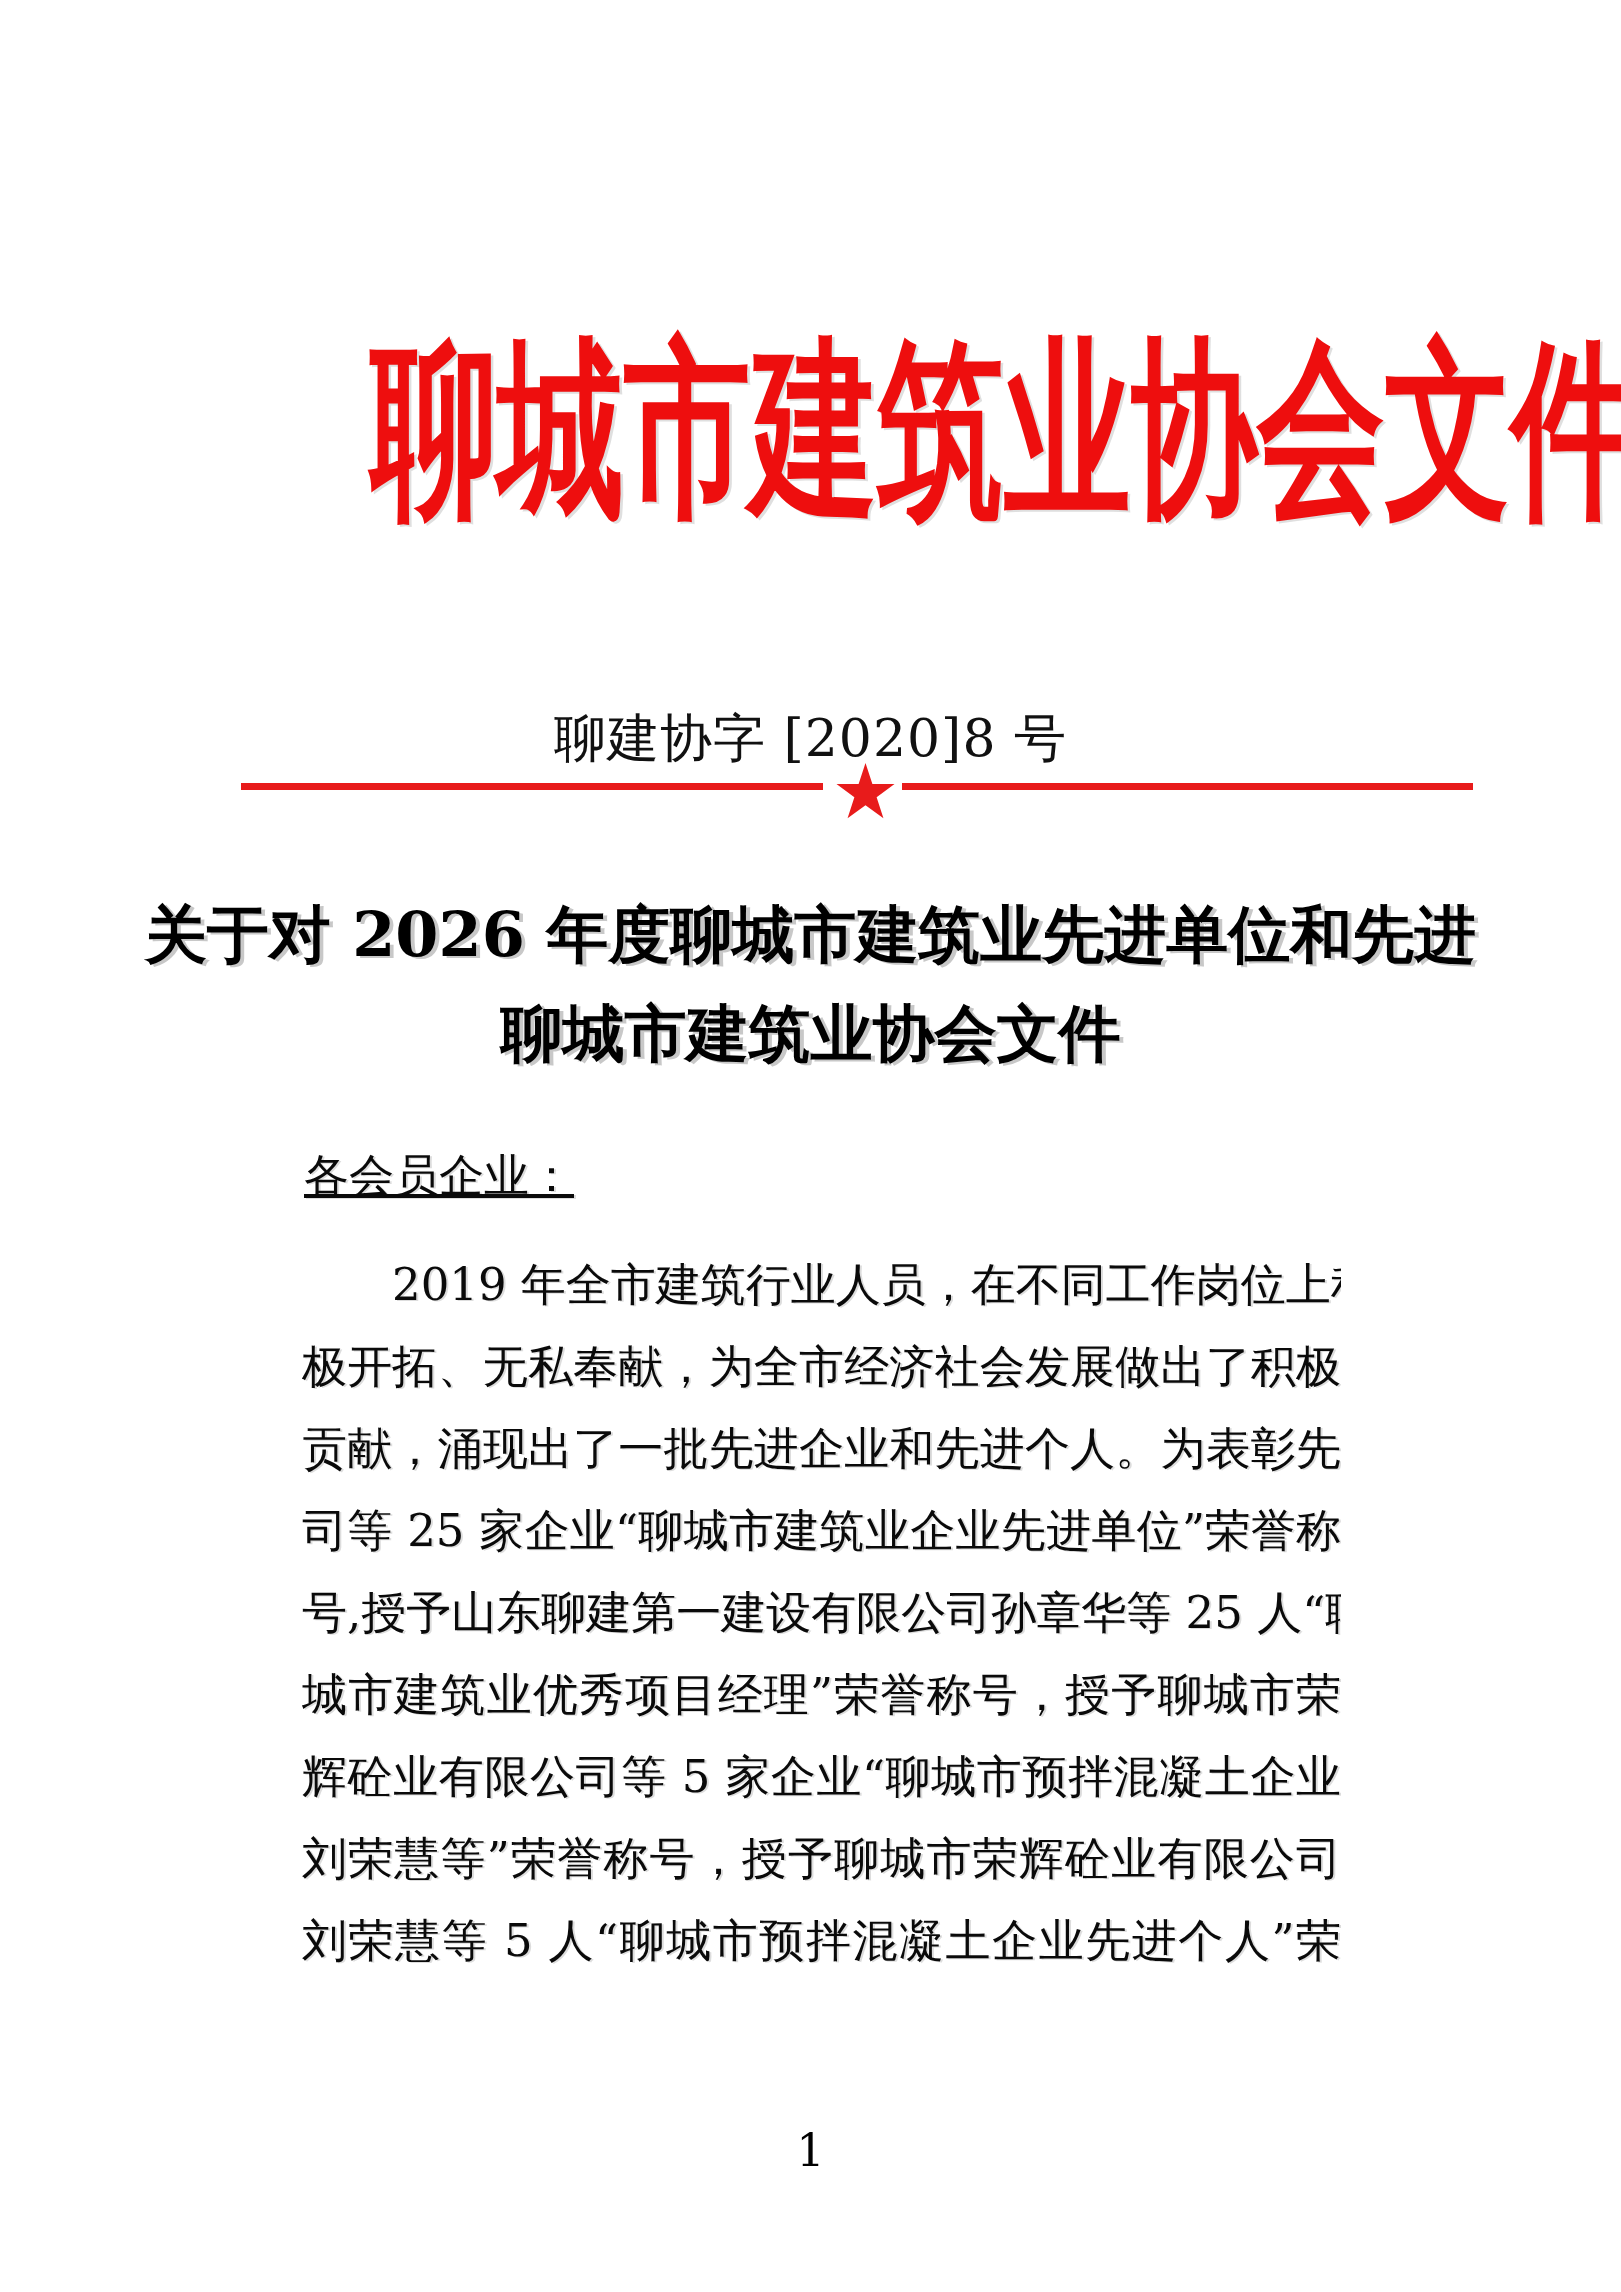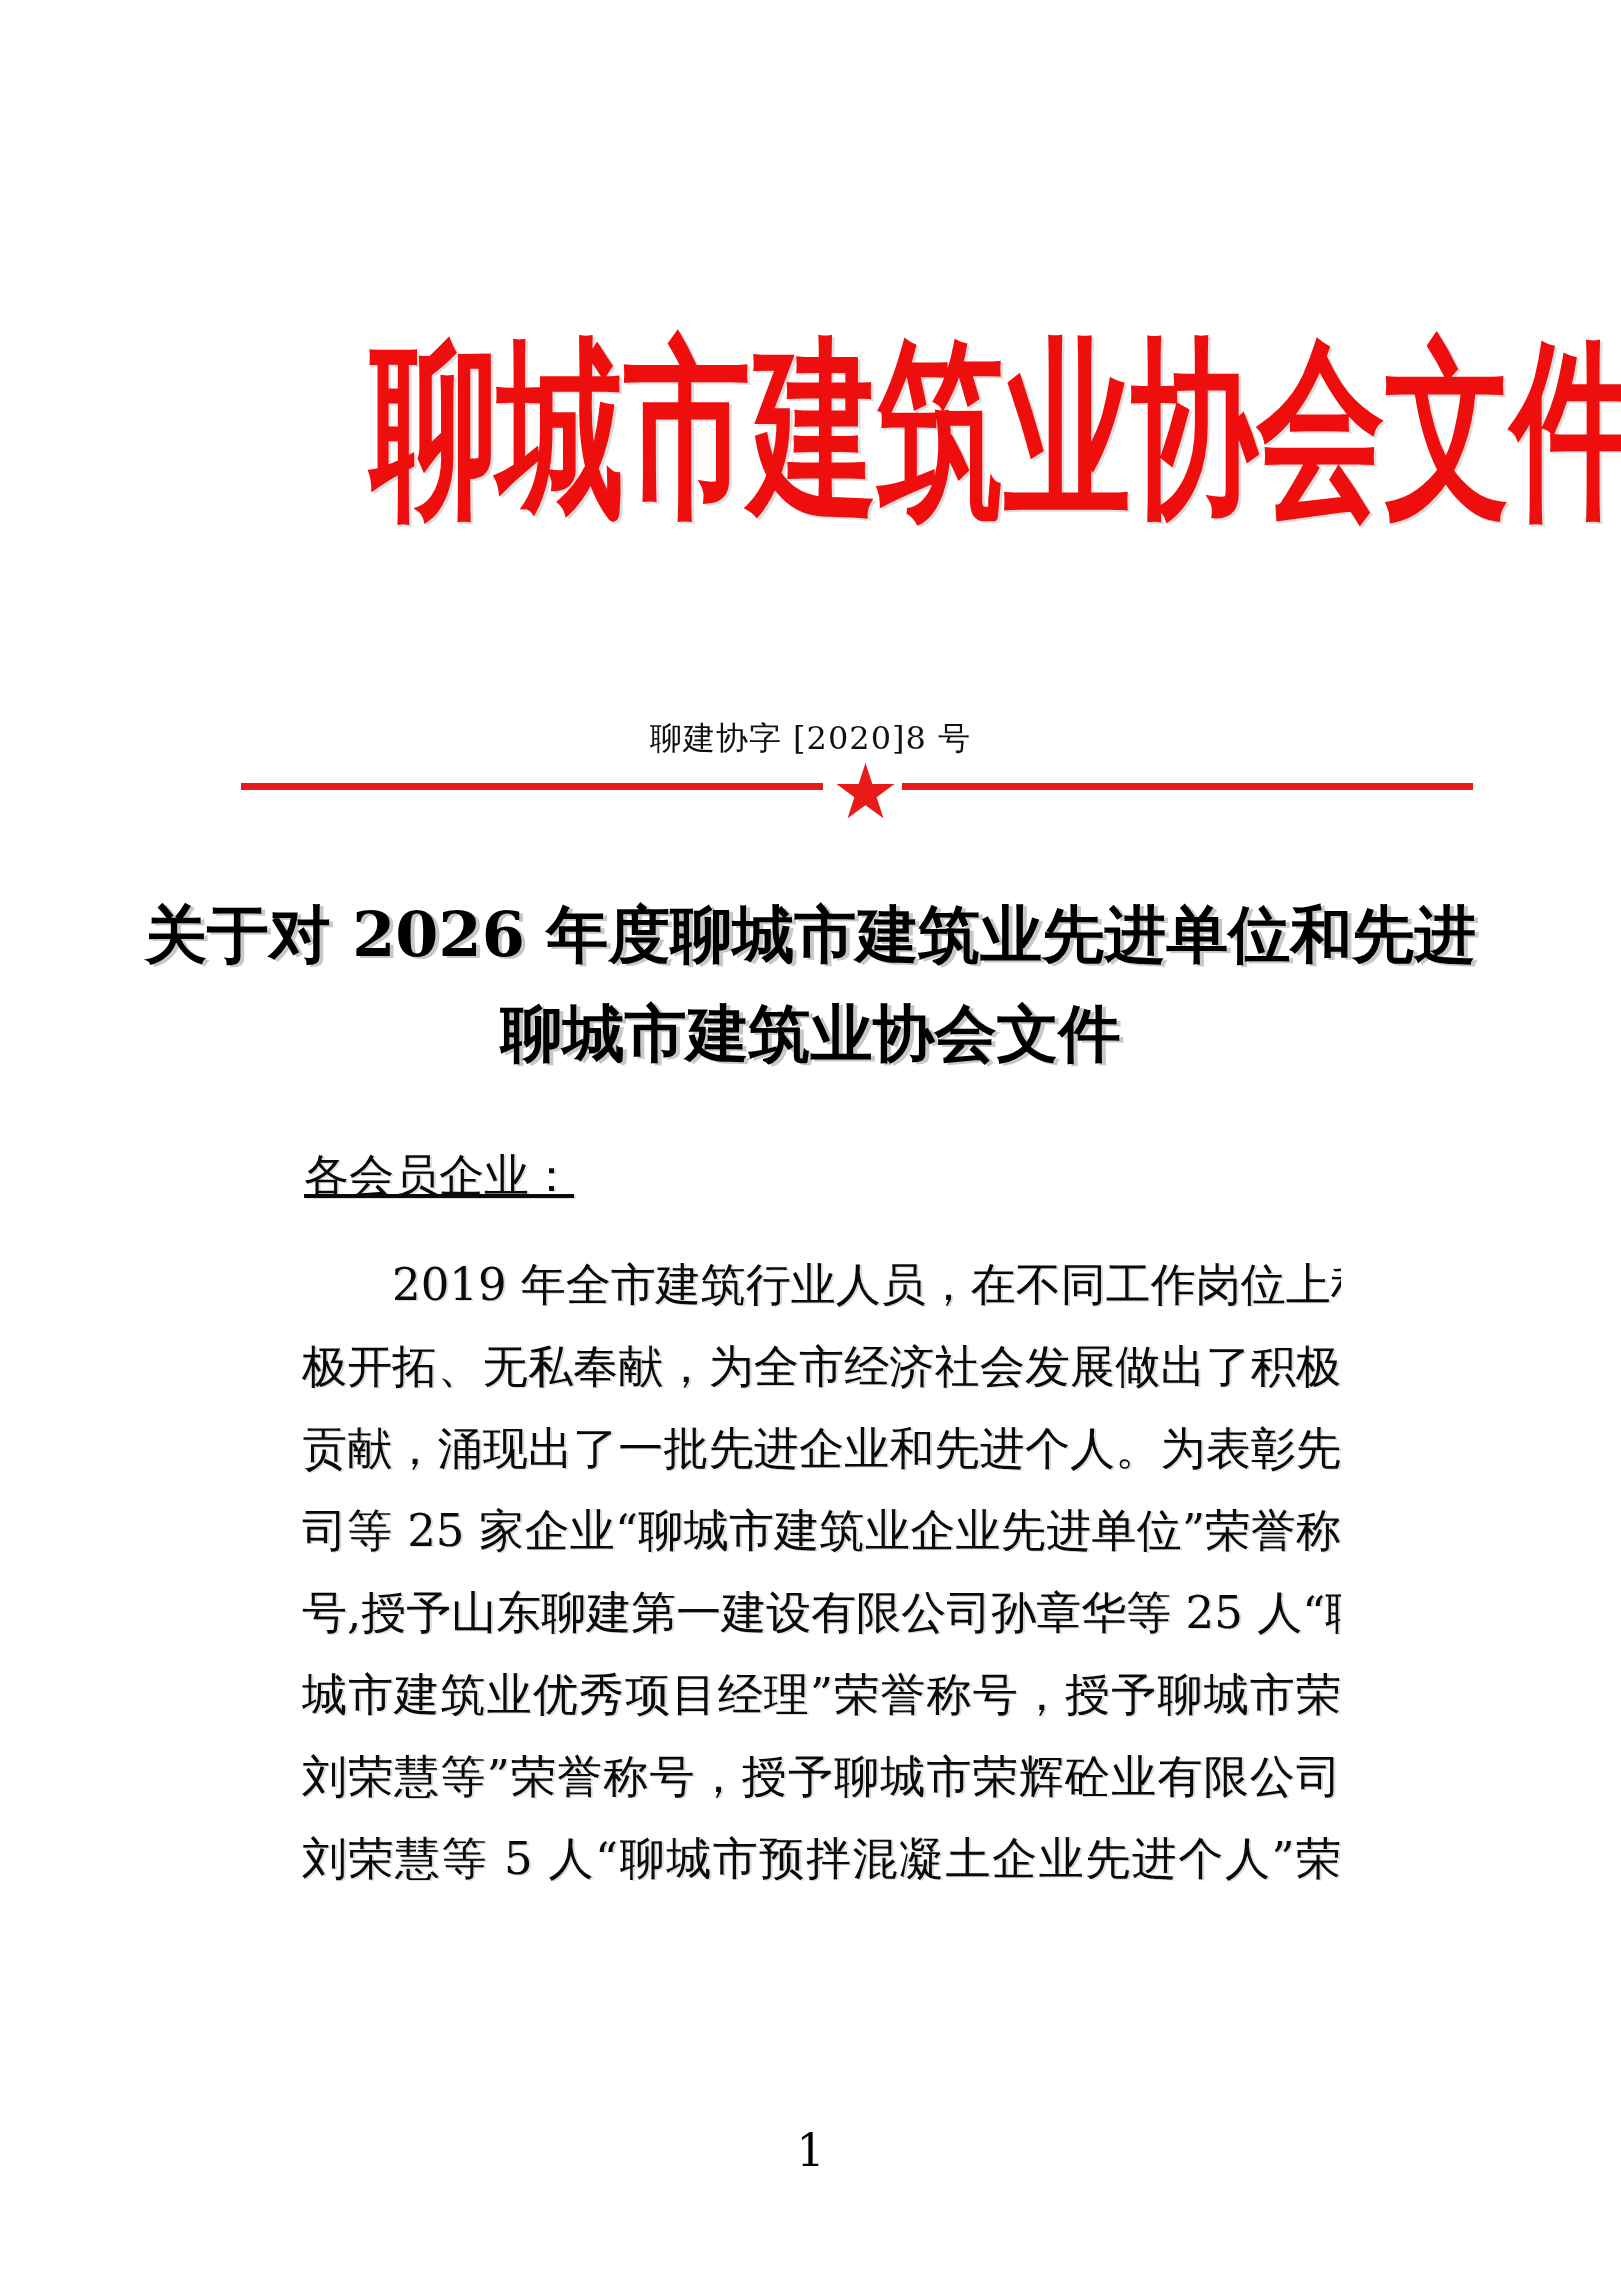--- a/index.html
+++ b/index.html
@@ -37,21 +37,21 @@
     text-shadow: 3.9px 2px 0 rgba(175,175,175,0.40);
   }
 
   
   .doc-number {
     position: absolute;
     top: 716px;
     left: 0;
     width: 100%;
     text-align: center;
-    font-size: 32px;
+    font-size: 52px;
     line-height: 45px;
     color: #111111;
     letter-spacing: 1px;
   }
 
   
   .divider-seg {
     position: absolute;
     top: 783px;
     height: 6.9px;
@@ -150,20 +150,21 @@
 
   <div class="salutation">各会员企业：</div>
 
   <div class="body-text">
     <div class="body-line indent">2019 年全市建筑行业人员，在不同工作岗位上积</div>
     <div class="body-line">极开拓、无私奉献，为全市经济社会发展做出了积极</div>
     <div class="body-line">贡献，涌现出了一批先进企业和先进个人。为表彰先</div>
     <div class="body-line">司等 25 家企业“聊城市建筑业企业先进单位”荣誉称</div>
     <div class="body-line">号,授予山东聊建第一建设有限公司孙章华等 25 人“聊</div>
     <div class="body-line">城市建筑业优秀项目经理”荣誉称号，授予聊城市荣</div>
+    <div class="body-line">辉砼业有限公司等 5 家企业“聊城市预拌混凝土企业</div>
     <div class="body-line">刘荣慧等”荣誉称号，授予聊城市荣辉砼业有限公司</div>
     <div class="body-line">刘荣慧等 5 人“聊城市预拌混凝土企业先进个人”荣</div>
   </div>
 
   <div class="page-number">1</div>
 
 </div>
 
 
 </body></html>

